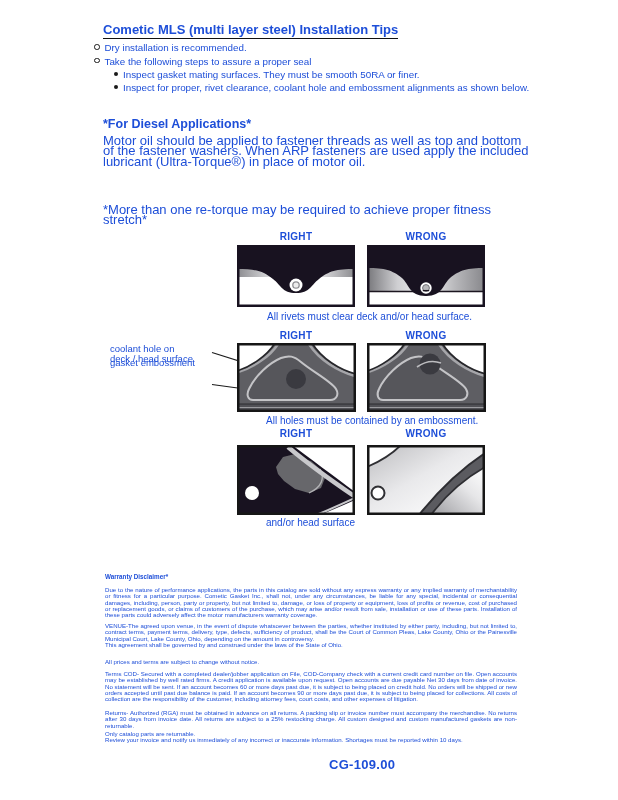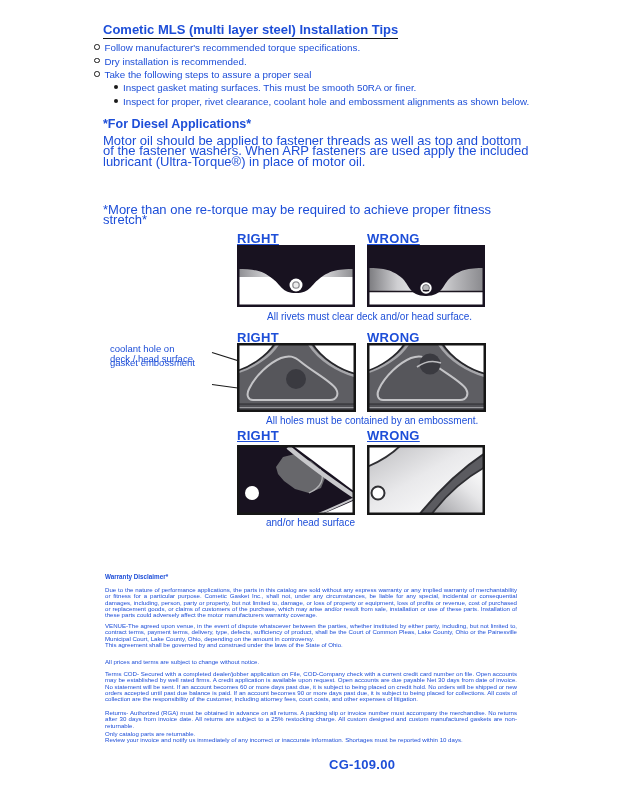--- a/index.html
+++ b/index.html
@@ -8,51 +8,47 @@
   .abs{position:absolute;}
   .title{left:103px;top:22px;font-size:13px;font-weight:bold;border-bottom:1.6px solid #111;padding-bottom:1px;}
   .intro{left:94px;top:41px;font-size:9.8px;}
   .bullet{display:flex;align-items:center;height:13.4px;white-space:nowrap;}
   .bullet .marker{flex:0 0 auto;margin-right:5px;margin-top:-1px;}
   .m-open{width:3.5px;height:3.5px;border:1px solid #1a1a1a;border-radius:50%;}
   .m-fill{width:4px;height:4px;background:#1a1a1a;border-radius:50%;}
   .l2{margin-left:20px;}
   .h2{font-size:12.5px;font-weight:bold;}
   .body-p{font-size:13px;line-height:10.4px;width:430px;}
-  .dg-label{width:118px;text-align:left;font-size:13px;font-weight:bold;letter-spacing:.3px;text-decoration:underline;}
+  .dg-label{width:118px;text-align:center;font-size:10px;font-weight:bold;letter-spacing:.3px;}
   .caption{font-size:10px;line-height:10.6px;margin-left:28px;}
   .side-label{width:101px;font-size:9.5px;line-height:10.2px;}
   .warr{width:412px;font-size:6.1px;line-height:6.35px;text-align:justify;}
   .warr-head{font-size:6.3px;font-weight:bold;}
   .pagenum{font-size:13px;letter-spacing:.3px;font-weight:bold;}
   svg{display:block;}
 </style>
 </head>
 <body>
 
 <div class="page">
 
   <div class="abs title">Cometic MLS (multi layer steel) Installation Tips</div>
 
   <div class="abs intro">
     <div class="bullet l1">
         <span class="marker m-open"></span>
-        <span>Follow manufacturer's recommended torque specifications.</span>
-      </div>
-    <div class="bullet l1">
-        <span class="marker m-open"></span>
         <span>Dry installation is recommended.</span>
       </div>
     <div class="bullet l1">
         <span class="marker m-open"></span>
         <span>Take the following steps to assure a proper seal</span>
       </div>
     <div class="bullet l2">
         <span class="marker m-fill"></span>
-        <span>Inspect gasket mating surfaces.  This must be smooth 50RA or finer.</span>
+        <span>Inspect gasket mating surfaces.  They must be smooth 50RA or finer.</span>
       </div>
     <div class="bullet l2">
         <span class="marker m-fill"></span>
         <span>Inspect for proper, rivet clearance, coolant hole and embossment alignments as shown below.</span>
       </div>
   </div>
 
   <div class="abs h2" style="left:103px;top:117px;">*For Diesel Applications*</div>
   <div class="abs body-p" style="left:103px;top:136px;">Motor oil should be applied to fastener threads as well as top and bottom of the fastener washers. When ARP fasteners are used apply the included lubricant (Ultra-Torque®) in place of motor oil.</div>
   <div class="abs body-p" style="left:103px;top:205px;">*More than one re-torque may be required to achieve proper fitness stretch*</div>

